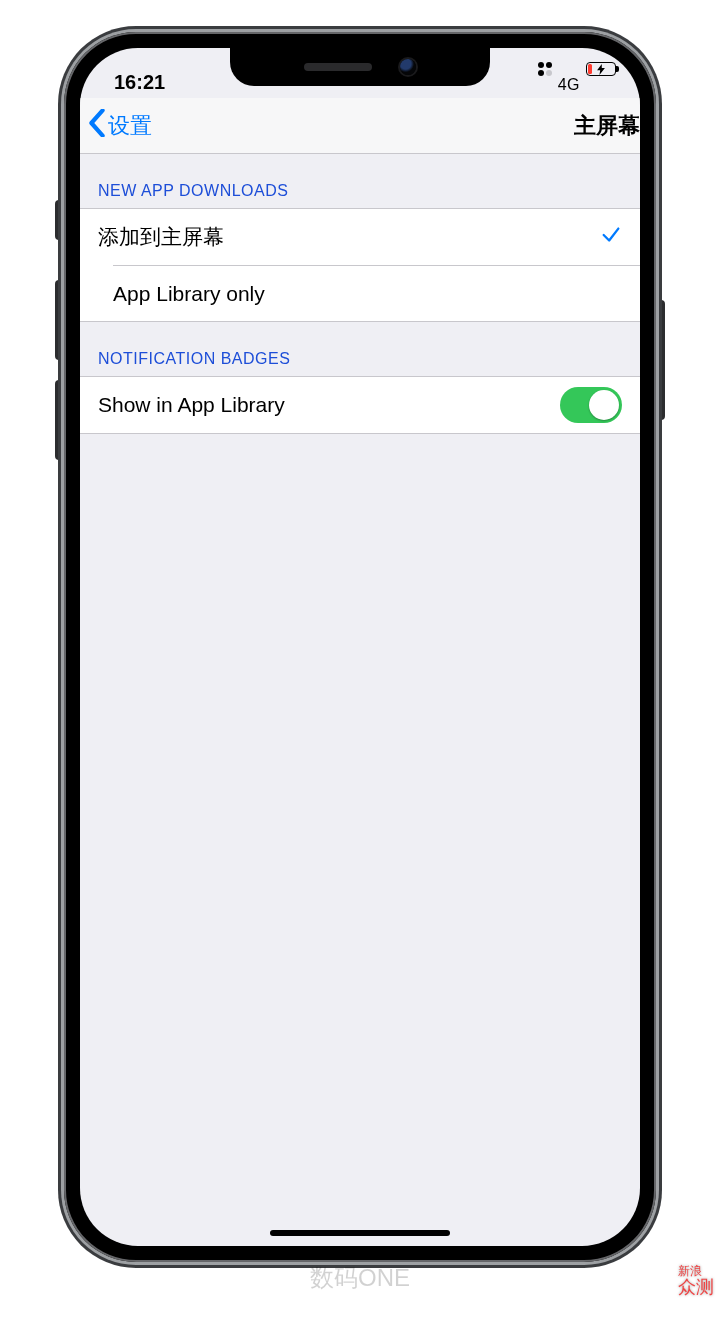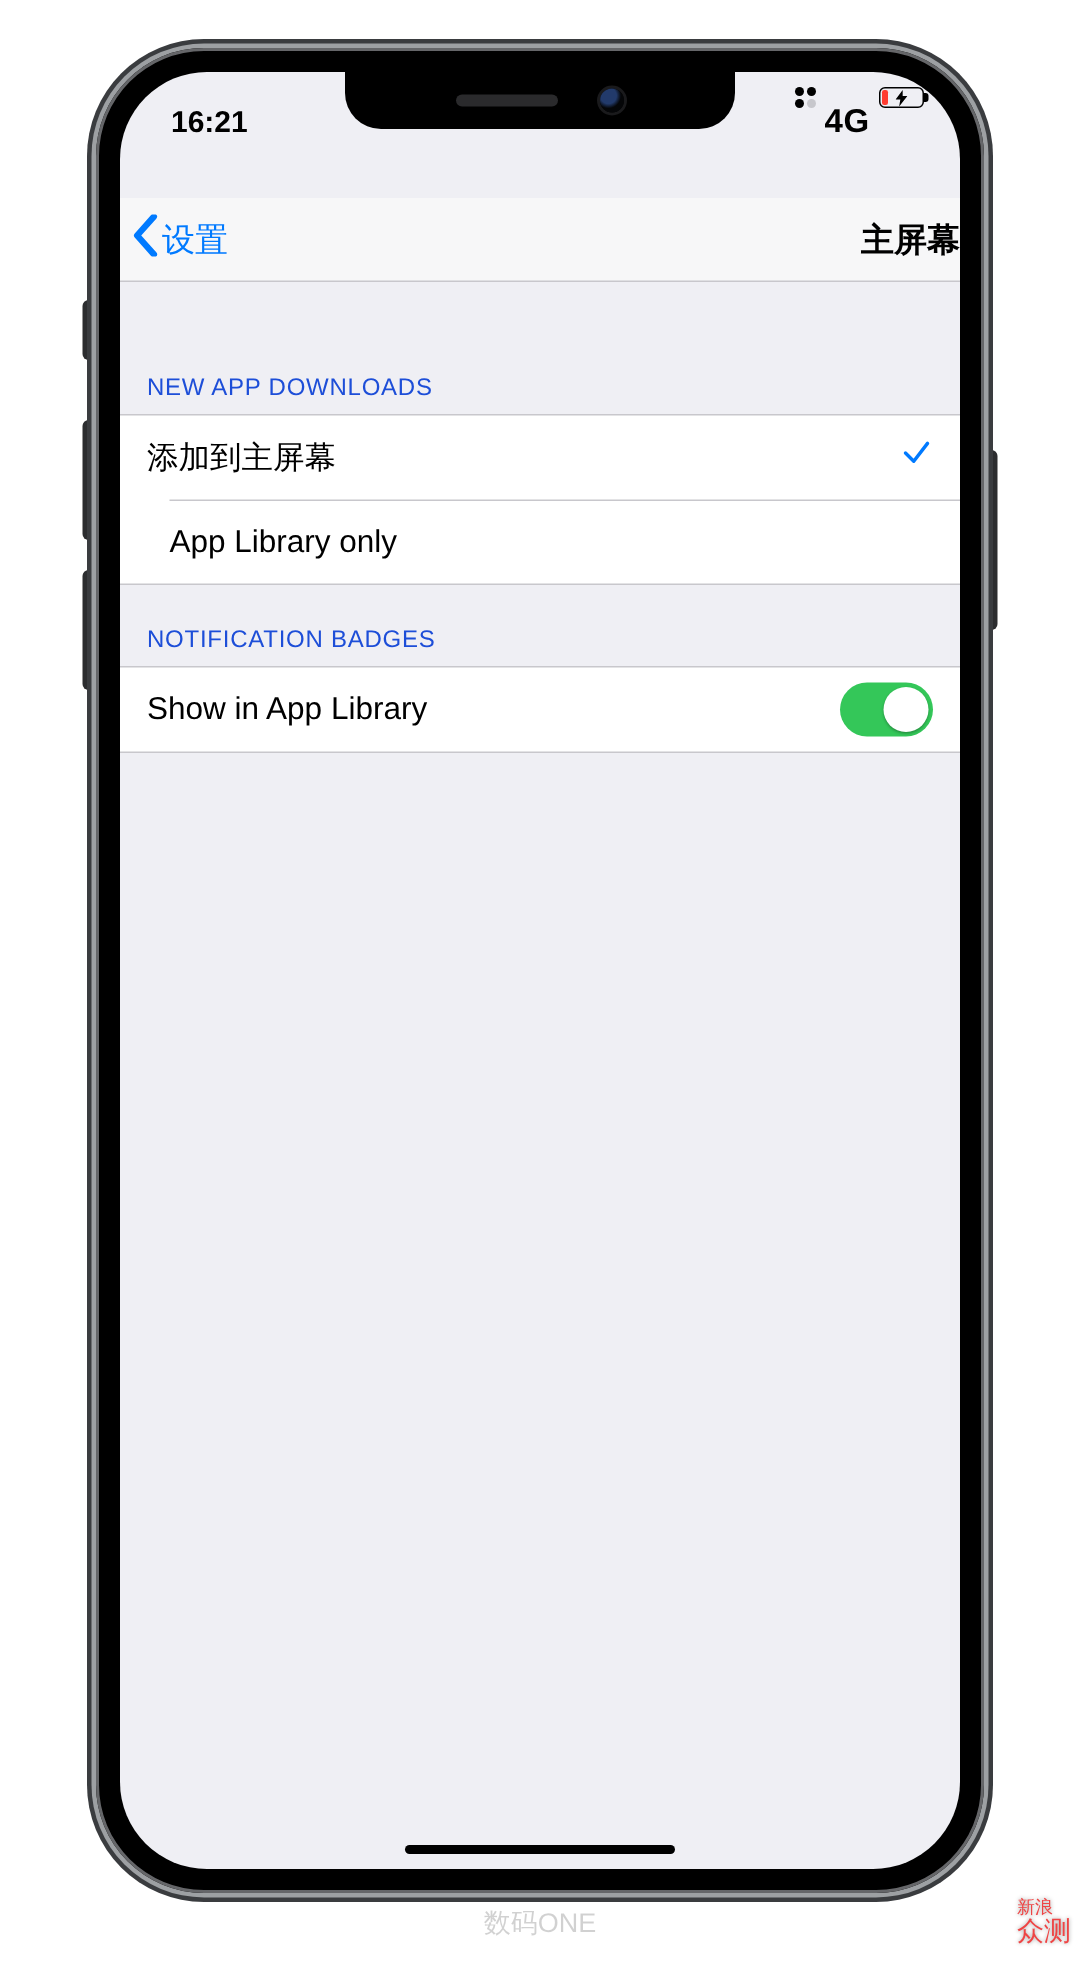--- a/index.html
+++ b/index.html
@@ -36,21 +36,20 @@
   .sb-power   { left: 657px; top: 300px; width: 8px; height: 120px; }
 
   .screen {
     position: absolute;
     left: 16px; right: 16px; top: 16px; bottom: 16px;
     border-radius: 58px;
     background: #efeff4;
     overflow: hidden;
     display: flex;
     flex-direction: column;
-    gap: 34px;
   }
 
   
   .notch {
     position: absolute;
     top: 0; left: 50%; transform: translateX(-50%);
     width: 260px; height: 38px;
     background: #000;
     border-bottom-left-radius: 24px;
     border-bottom-right-radius: 24px;
@@ -69,21 +68,21 @@
   .statusbar {
     height: 50px;
     display: flex; justify-content: space-between; align-items: flex-end;
     padding: 0 24px 4px 34px;
     font-weight: 600; font-size: 20px; color: #000;
   }
   .status-right { display: flex; align-items: center; gap: 6px; }
   .sig-dots { display: grid; grid-template-columns: repeat(2,6px); grid-auto-rows: 6px; gap: 2px; }
   .sig-dots span { width:6px;height:6px;border-radius:50%;background:#000; }
   .sig-dots span.off { background:#c7c7cc; }
-  .net-label { font-size: 22px; font-weight: 700; letter-spacing: .5px; margin-top: 32px; }
+  .net-label { font-size: 16px; font-weight: 400; letter-spacing: .5px; margin-top: 32px; }
   .battery {
     width: 30px; height: 14px; border: 1.5px solid #000; border-radius: 4px;
     position: relative;
   }
   .battery::after {
     content: ""; position: absolute; right: -4px; top: 3px;
     width: 3px; height: 6px; background: #000; border-radius: 0 2px 2px 0;
   }
   .battery-fill { position: absolute; left: 1px; top: 1px; bottom: 1px; width: 4px; background: #ff3b30; border-radius: 1.5px; }
   .bolt {
@@ -148,21 +147,21 @@
   }
 
   .watermark-a {
     position: absolute; right: 6px; bottom: 26px;
     color: #ef4444; font-size: 18px; line-height: 1.1;
     text-shadow: 0 0 3px rgba(0,0,0,.4);
   }
   .watermark-a small { font-size: 12px; display:block; }
   .watermark-b {
     position: absolute; left: 50%; bottom: 30px; transform: translateX(-50%);
-    color: rgba(0,0,0,.18); font-size: 18px; margin-top: 25px;
+    color: rgba(0,0,0,.18); font-size: 24px; margin-top: 25px;
   }
 </style>
 </head>
 <body>
 
 <div class="side-btn sb-silence"></div>
 <div class="side-btn sb-vol1"></div>
 <div class="side-btn sb-vol2"></div>
 <div class="side-btn sb-power"></div>
 

